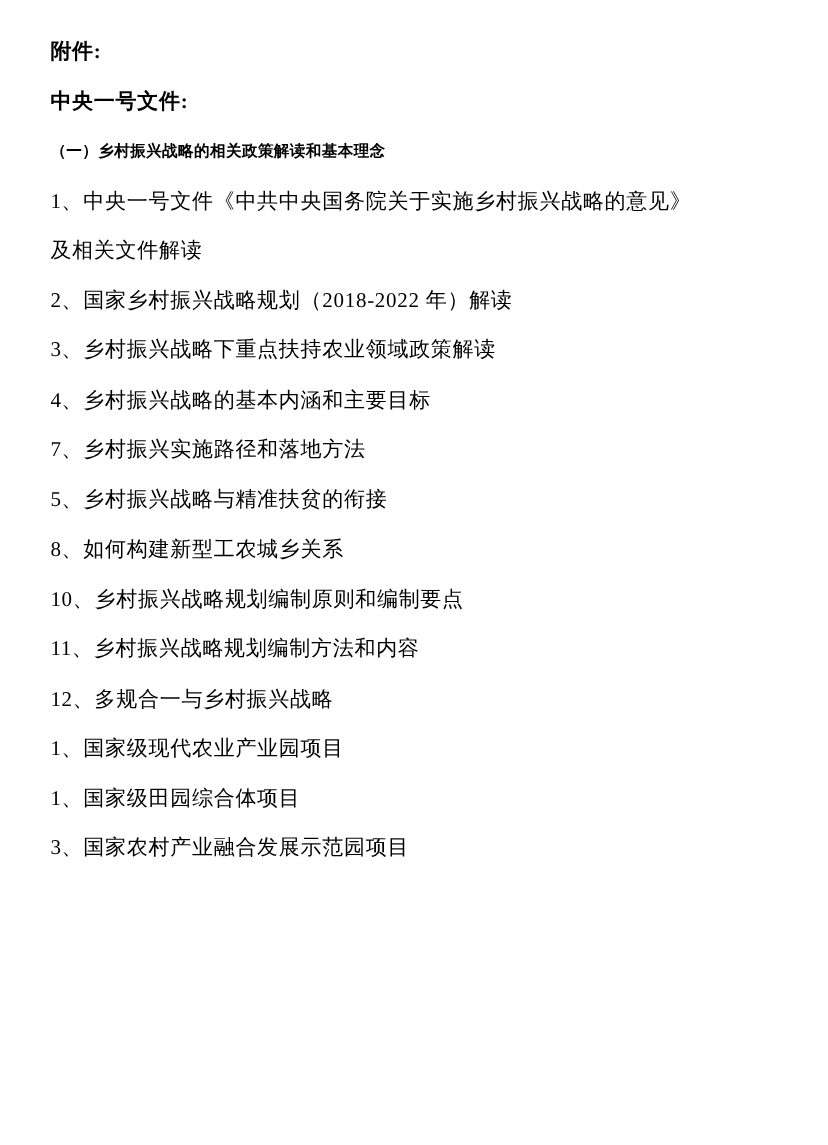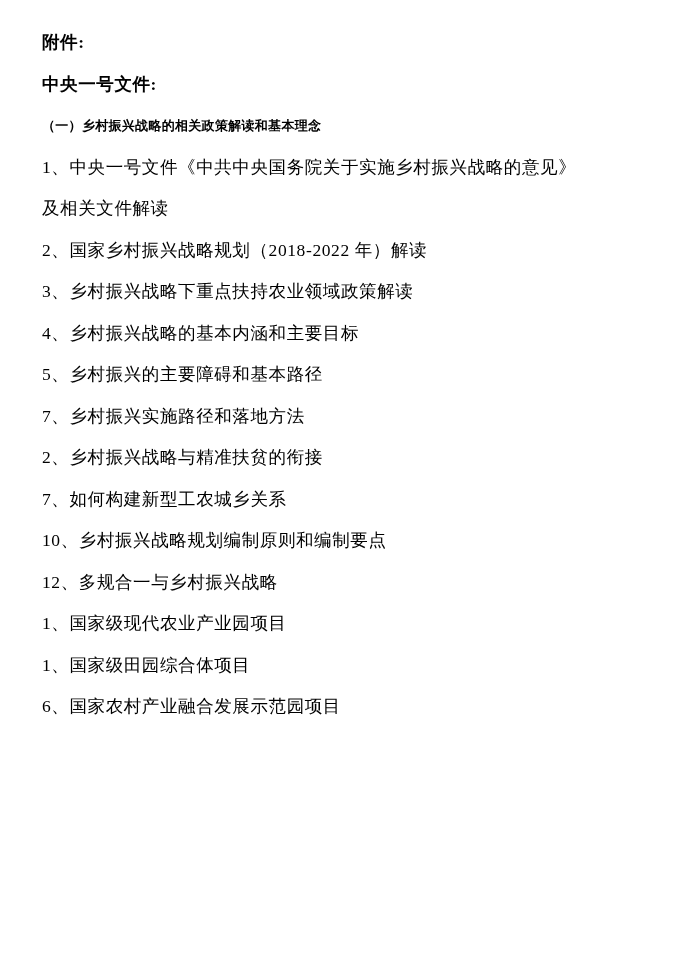--- a/index.html
+++ b/index.html
@@ -45,27 +45,27 @@
 
   <div class="line bold">中央一号文件:</div>
 
   <div>
     <div class="line heading-sec">（一）乡村振兴战略的相关政策解读和基本理念</div>
     <div class="line">1、中央一号文件《中共中央国务院关于实施乡村振兴战略的意见》</div>
     <div class="line">及相关文件解读</div>
     <div class="line">2、国家乡村振兴战略规划（2018-2022 年）解读</div>
     <div class="line">3、乡村振兴战略下重点扶持农业领域政策解读</div>
     <div class="line">4、乡村振兴战略的基本内涵和主要目标</div>
-    <div class="line">5、乡村振兴的主要障碍和基本路径</div>
     <div class="line">7、乡村振兴实施路径和落地方法</div>
-    <div class="line">2、乡村振兴战略与精准扶贫的衔接</div>
-    <div class="line">7、如何构建新型工农城乡关系</div>
+    <div class="line">5、乡村振兴战略与精准扶贫的衔接</div>
+    <div class="line">8、如何构建新型工农城乡关系</div>
     <div class="line">10、乡村振兴战略规划编制原则和编制要点</div>
+    <div class="line">11、乡村振兴战略规划编制方法和内容</div>
     <div class="line">12、多规合一与乡村振兴战略</div>
   </div>
 
   <div>
     <div class="line">1、国家级现代农业产业园项目</div>
     <div class="line">1、国家级田园综合体项目</div>
-    <div class="line">6、国家农村产业融合发展示范园项目</div>
+    <div class="line">3、国家农村产业融合发展示范园项目</div>
   </div>
 
 </div>
 
 </body></html>

